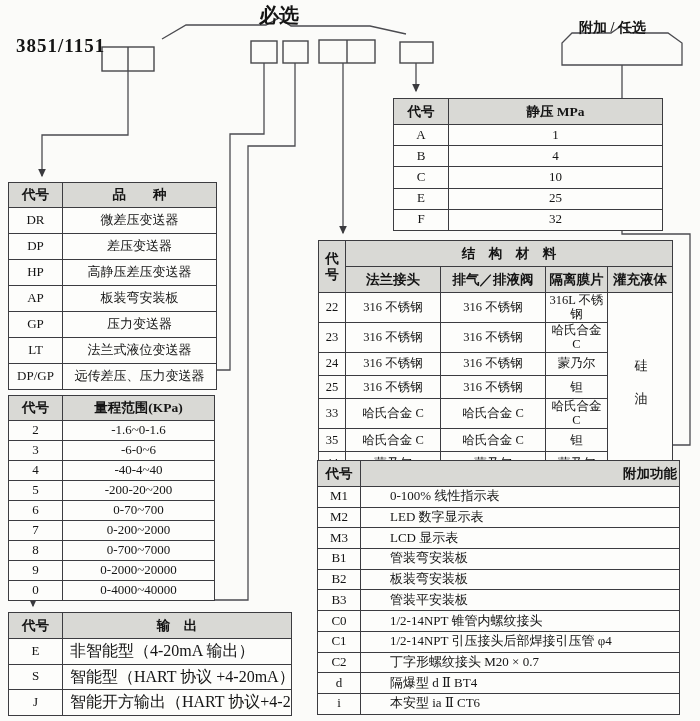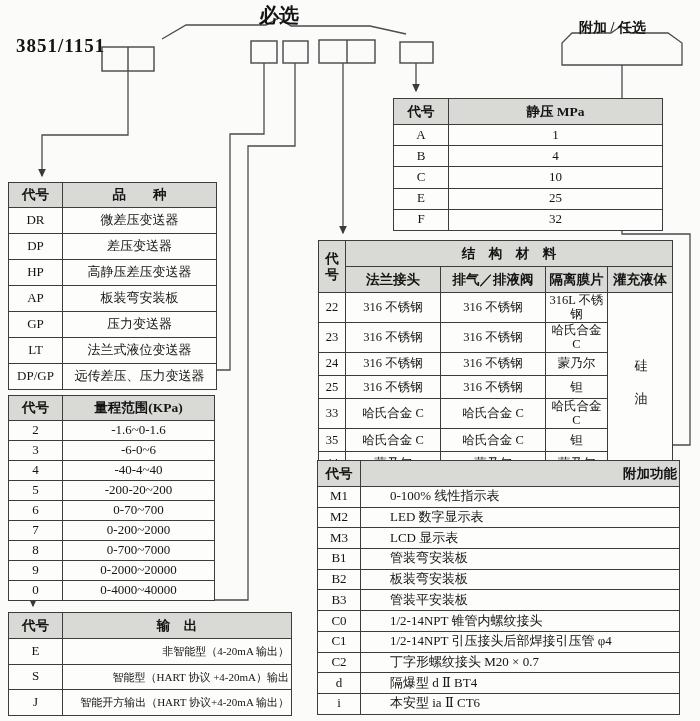--- a/index.html
+++ b/index.html
@@ -12,21 +12,21 @@
   .label{position:absolute;white-space:nowrap;}
   .t{position:absolute;border-collapse:collapse;table-layout:fixed;background:#fdfdfb;}
   .t,.t td{border:1.4px solid #3c3c40;}
   .t td{padding:0 2px;text-align:center;font-size:13px;line-height:1.15;overflow:hidden;}
   .t .hdr td{background:#d9d9d5;font-weight:bold;font-size:13.5px;}
   .c-code{width:54px;}
   .tv tr{height:26px;} .tv tr.hdr{height:25px;}
   .tp tr{height:21.2px;} .tp tr.hdr{height:26px;}
   .tr9 tr{height:20px;}  .tr9 tr.hdr{height:25px;}
   .to tr{height:25.6px;} .to tr.hdr{height:26px;}
-  .to td.v{text-align:right;padding-left:7px;font-size:11px;white-space:nowrap;}
+  .to td.v{text-align:left;padding-left:7px;font-size:16px;white-space:nowrap;}
   .ts tr{height:23.2px;} .ts tr.hdr{height:26px;}
   .ts td{font-size:12.5px;}
   .ts td.vcode{word-break:break-all;font-weight:bold;background:#d9d9d5;font-size:13.5px;}
   .vert{writing-mode:vertical-lr;text-orientation:upright;letter-spacing:2.6em;font-size:13px;}
   .ta tr{height:20.7px;} .ta tr.hdr{height:26px;}
   .ta td.v{text-align:left;padding-left:29px;white-space:nowrap;}
   .ta .hdr td.v{text-align:right;padding-left:12px;}
   .bold{font-weight:bold;}
 </style>
 </head>

